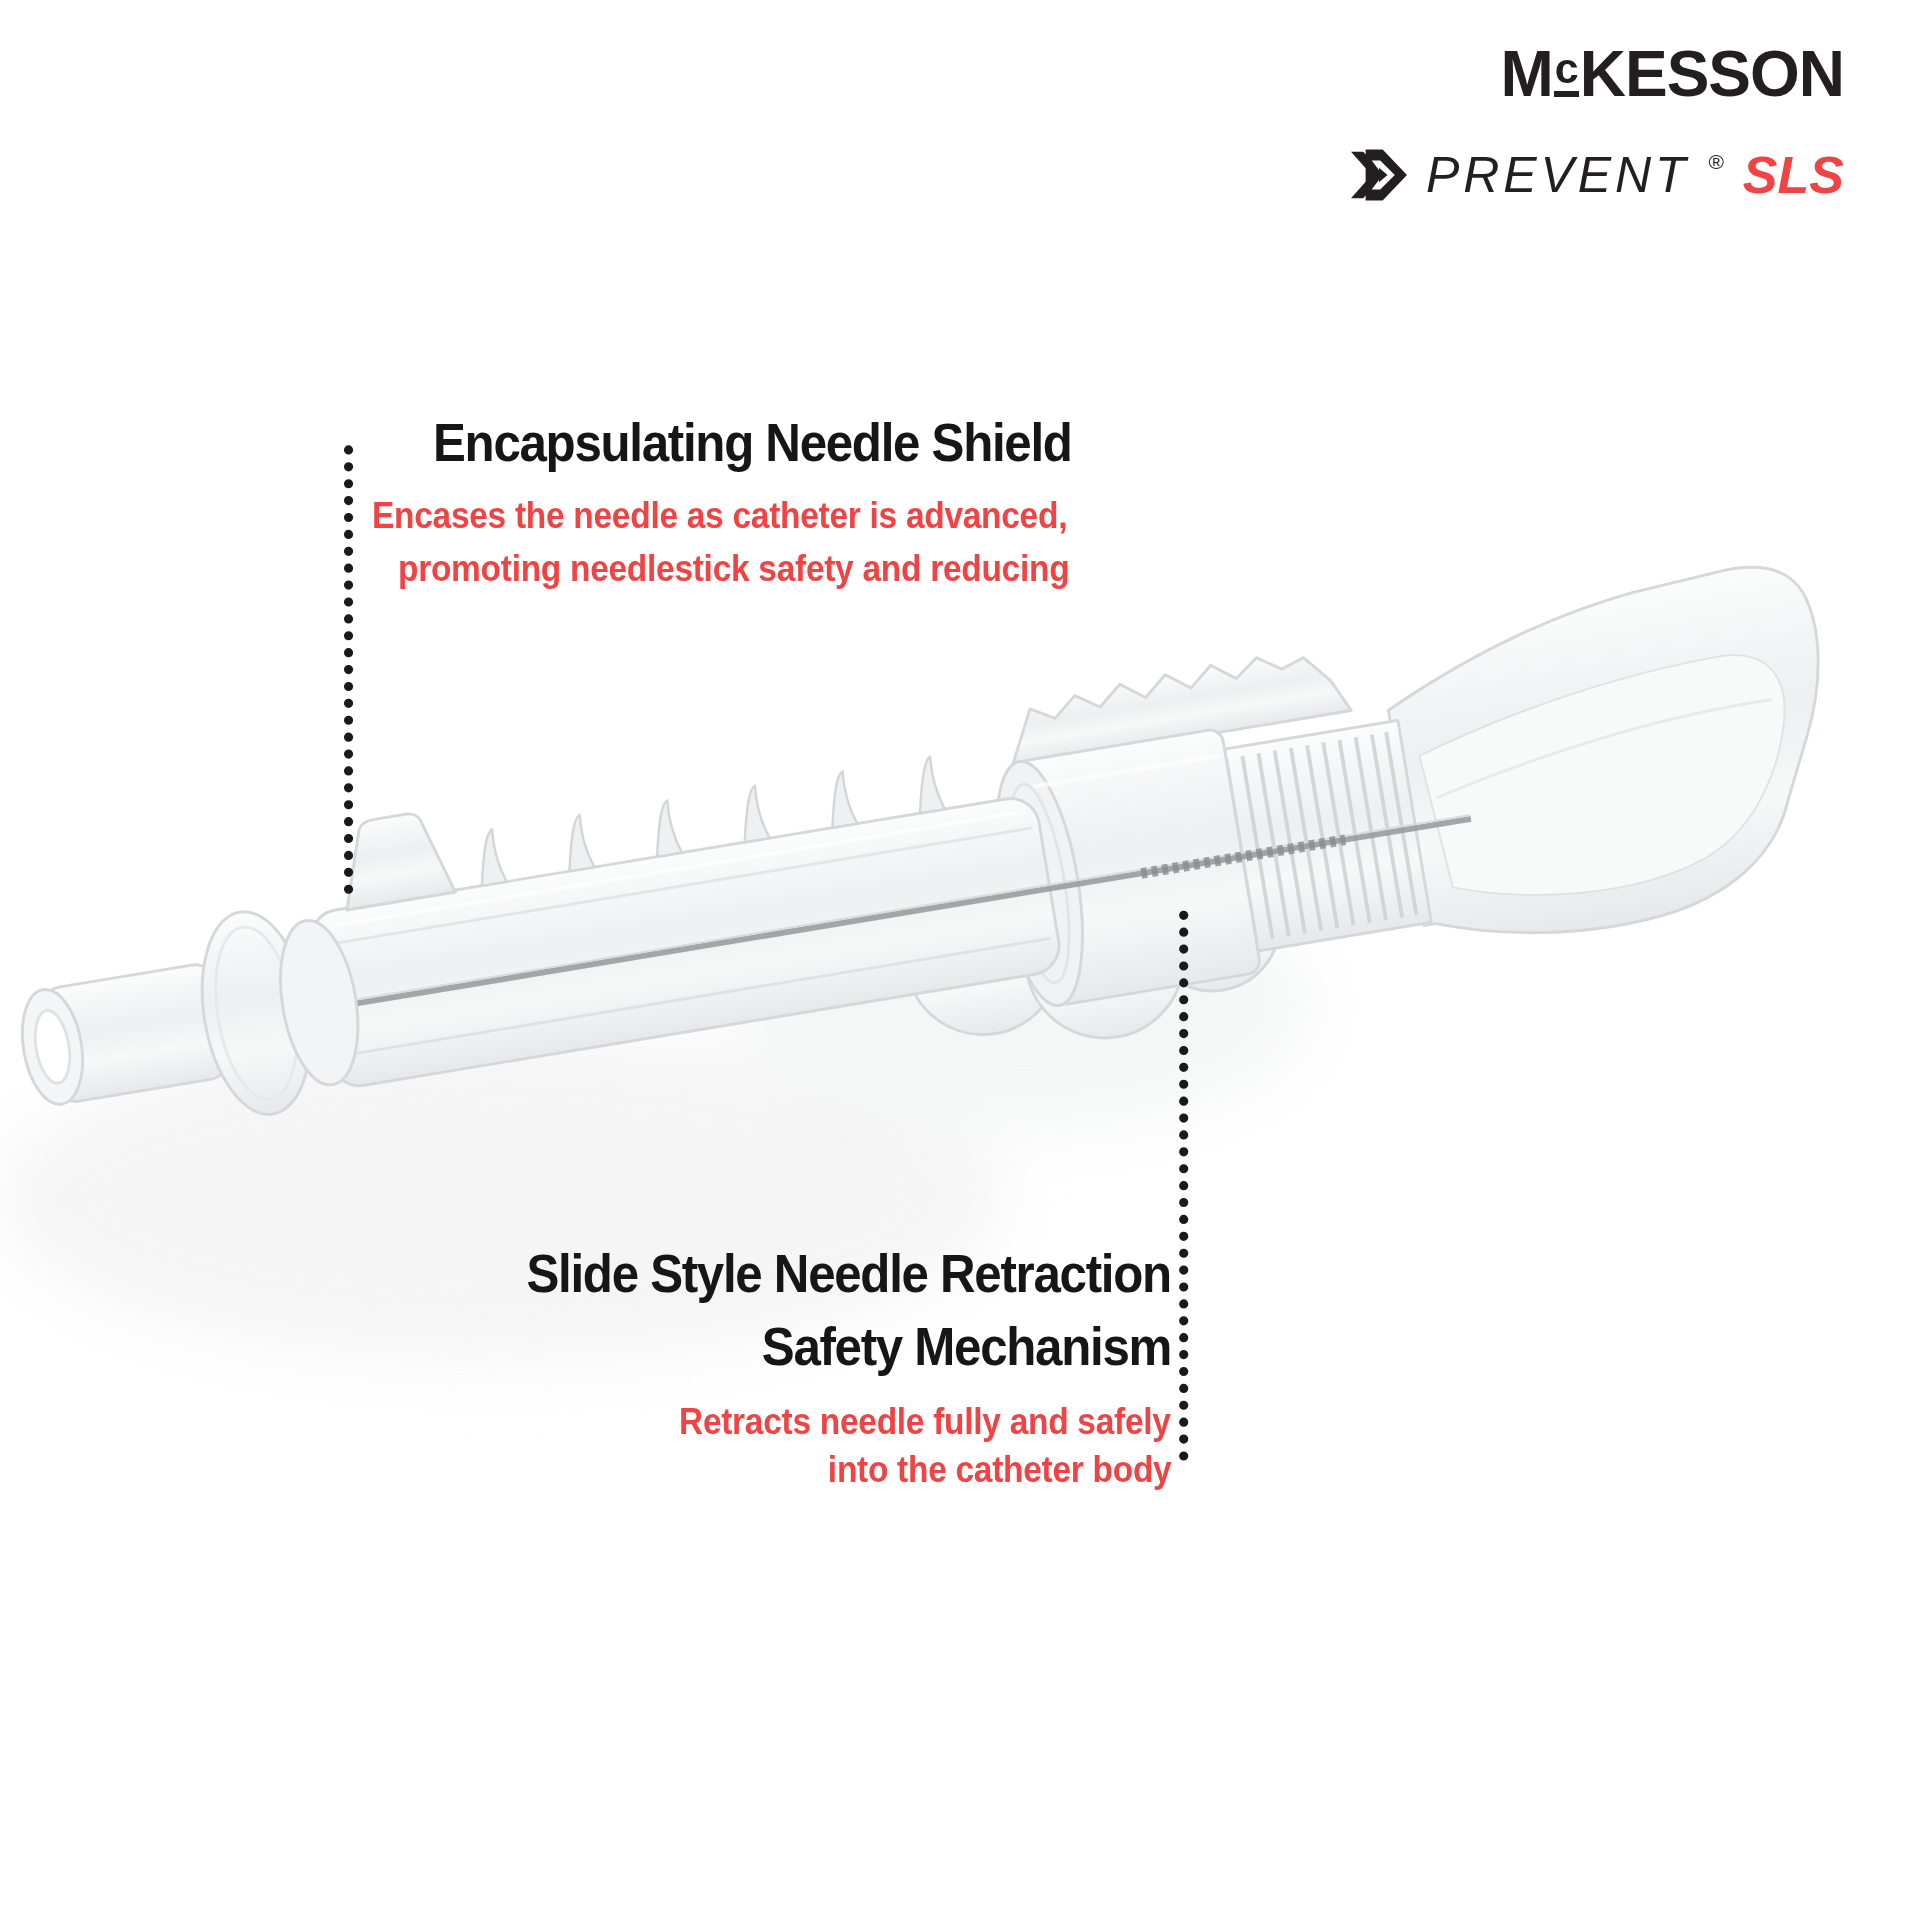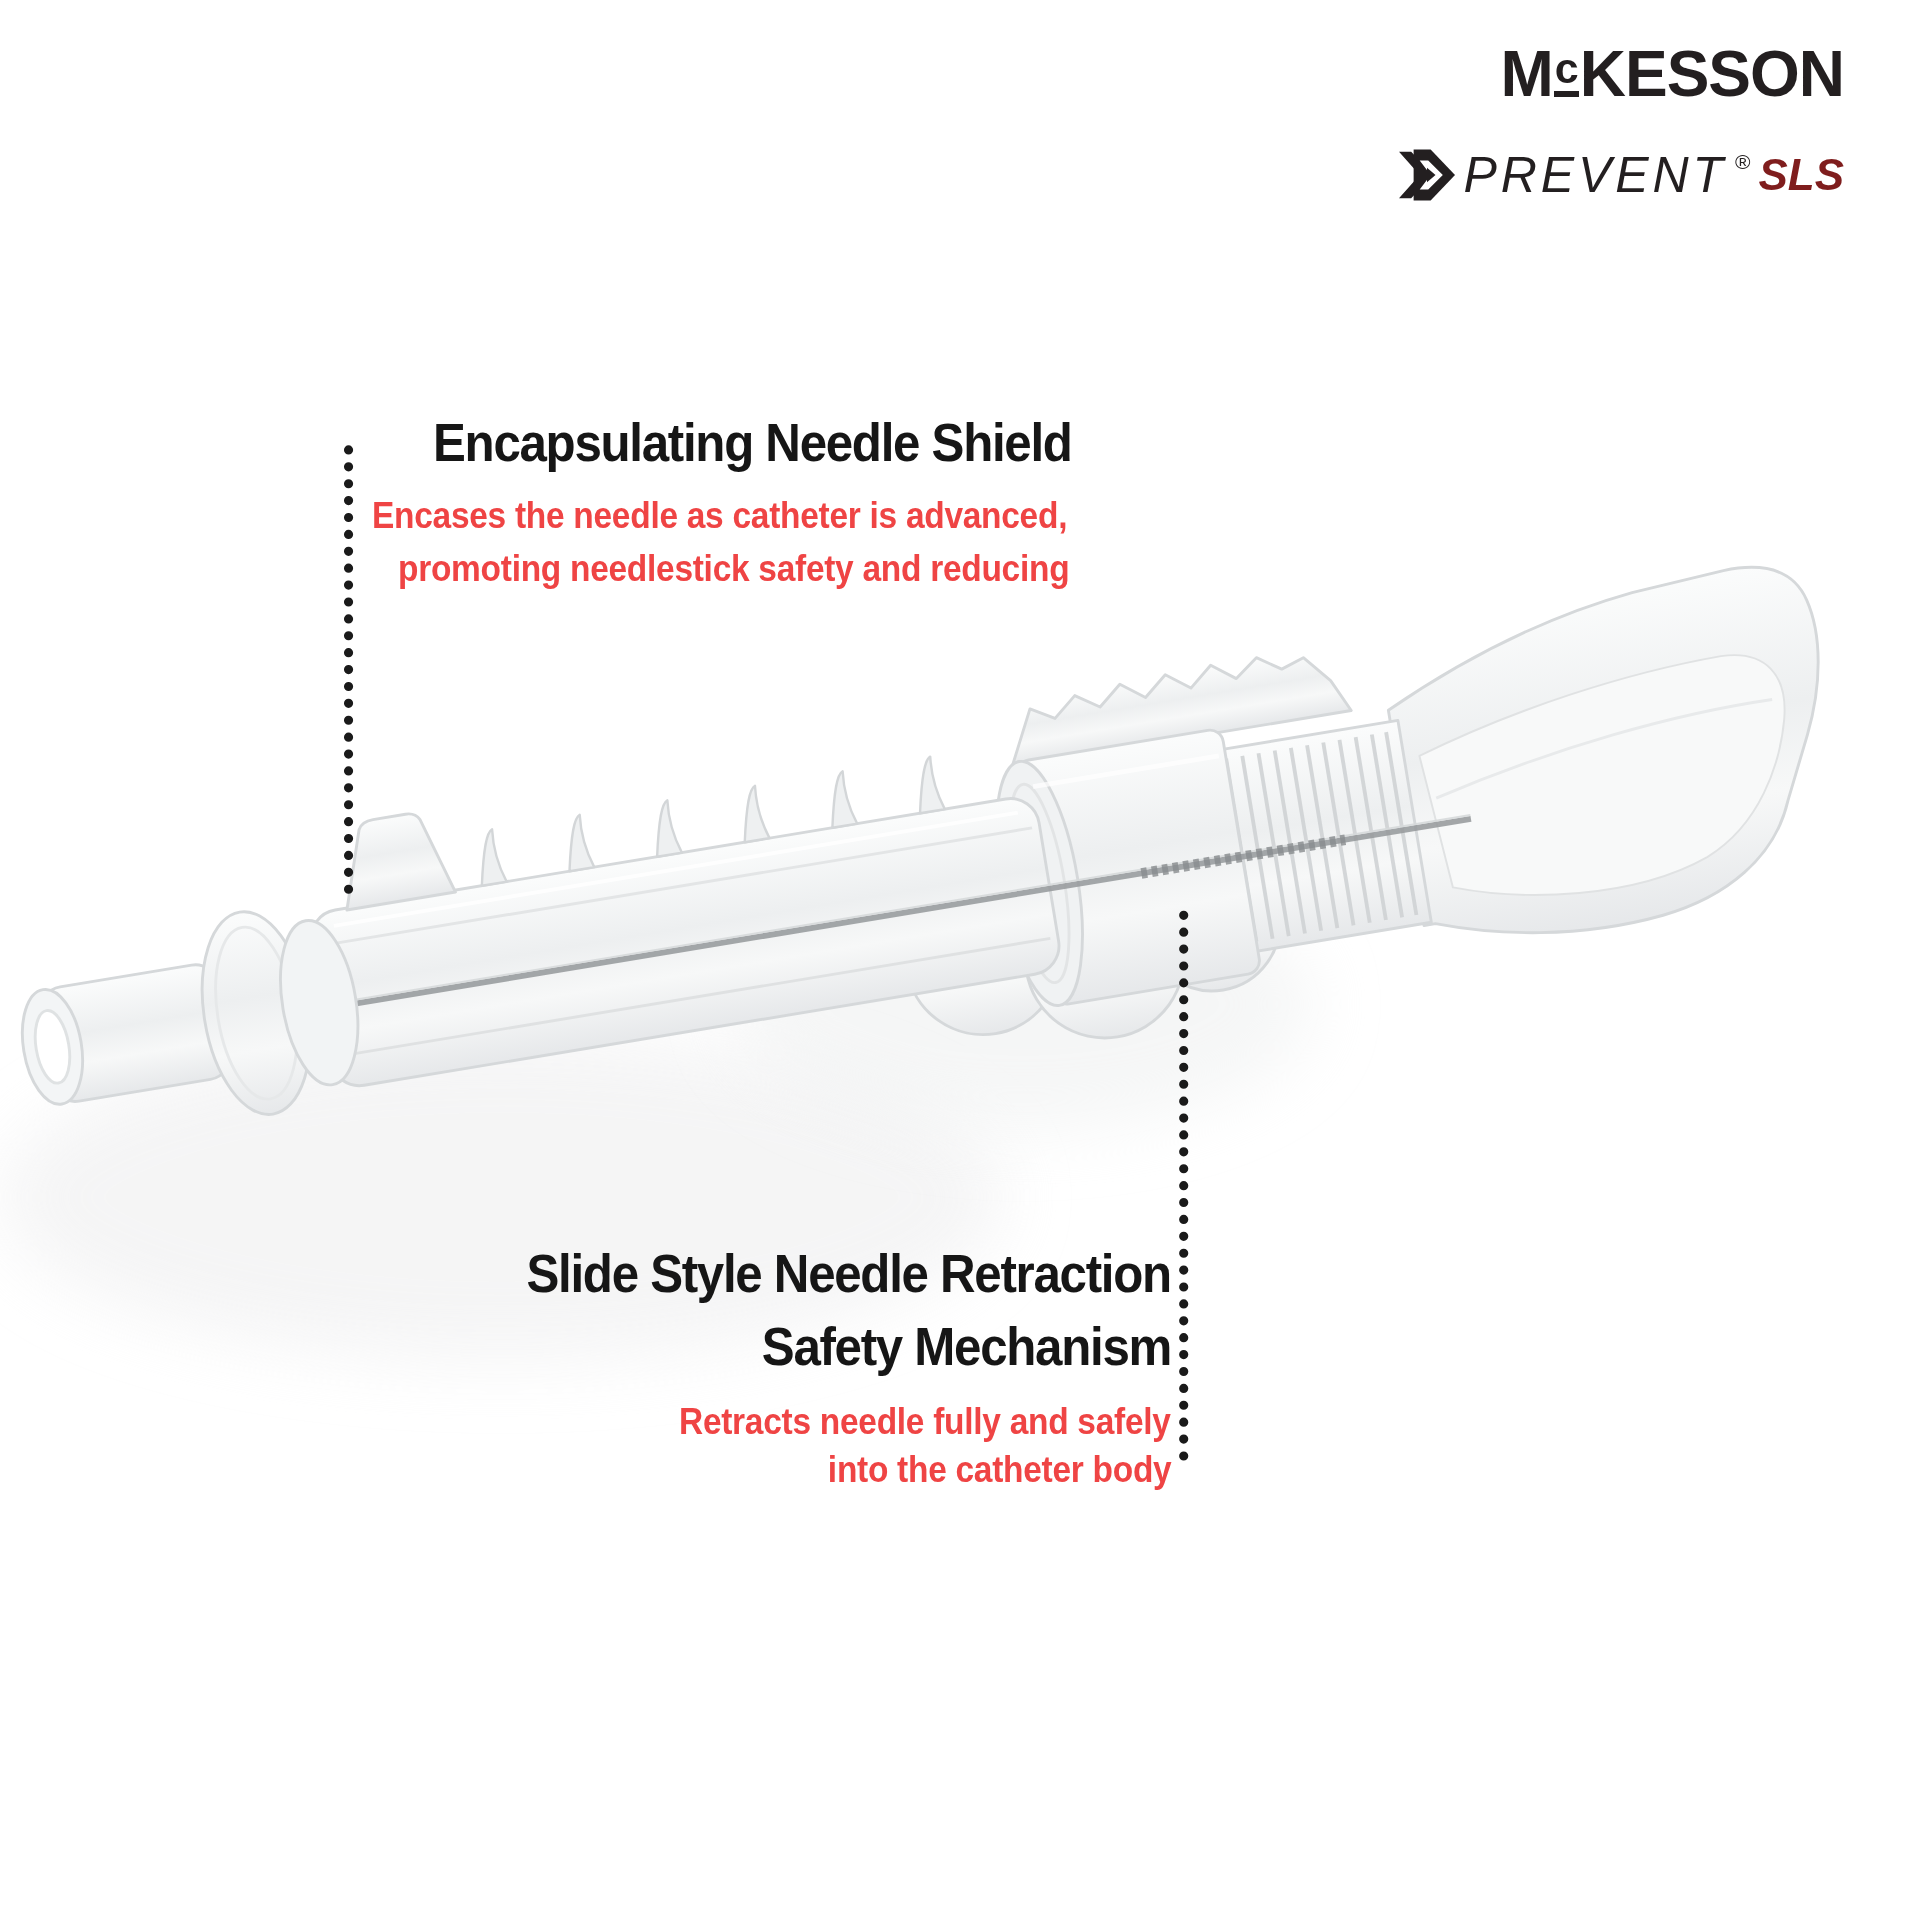--- a/index.html
+++ b/index.html
@@ -12,26 +12,26 @@
   
   .brand{position:absolute;top:42px;right:87px;text-align:right;}
   .mckesson{
     font-size:64px;font-weight:700;letter-spacing:-1px;color:#231f20;line-height:1;
     white-space:nowrap;
   }
   .mckesson .mc-c{
     display:inline-block;font-size:43px;line-height:1;vertical-align:13.5px;
     border-bottom:6.8px solid #231f20;padding:0 1px 1.9px 1px;margin:0 1px;
   }
-  .prevent-line{margin-top:39px;white-space:nowrap;display:flex;align-items:center;justify-content:flex-end;gap:8px;}
+  .prevent-line{margin-top:39px;white-space:nowrap;display:flex;align-items:center;justify-content:flex-end;gap:19px;}
   .prevent{
     font-style:italic;font-weight:400;font-size:50px;letter-spacing:3.9px;color:#231f20;line-height:1;
   }
   .reg{font-size:21px;vertical-align:21px;color:#231f20;position:relative;top:-13.5px;font-style:normal;letter-spacing:0;}
-  .sls{font-style:italic;font-weight:700;font-size:44px;letter-spacing:0;color:#7f1d1d;line-height:1;}
+  .sls{font-style:italic;font-weight:700;font-size:52px;letter-spacing:0;color:#ef4444;line-height:1;}
 
   
   .anno{position:absolute;}
   .anno-title{
     font-size:53px;font-weight:700;letter-spacing:-1.4px;color:#161616;line-height:73px;white-space:nowrap;
   }
   .anno-body{font-size:36px;font-weight:700;letter-spacing:-0.3px;color:#ef4444;line-height:53px;white-space:nowrap;}
   .condense{display:inline-block;transform:scaleX(0.93);}
   .anno-left{left:372px;top:406px;text-align:right;}
   .anno-left .condense{transform-origin:left center;}

